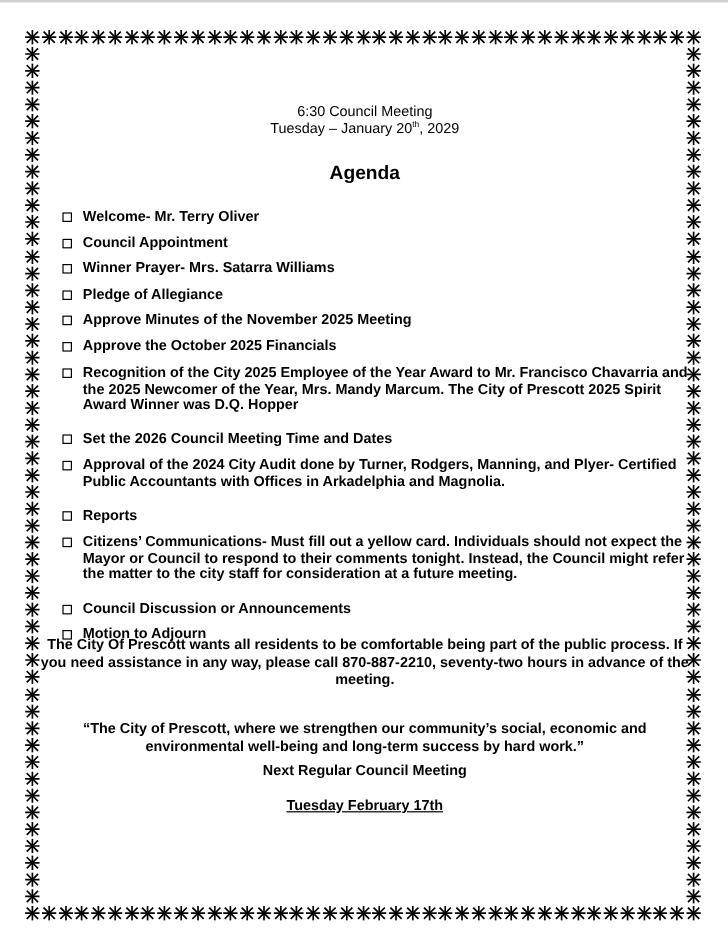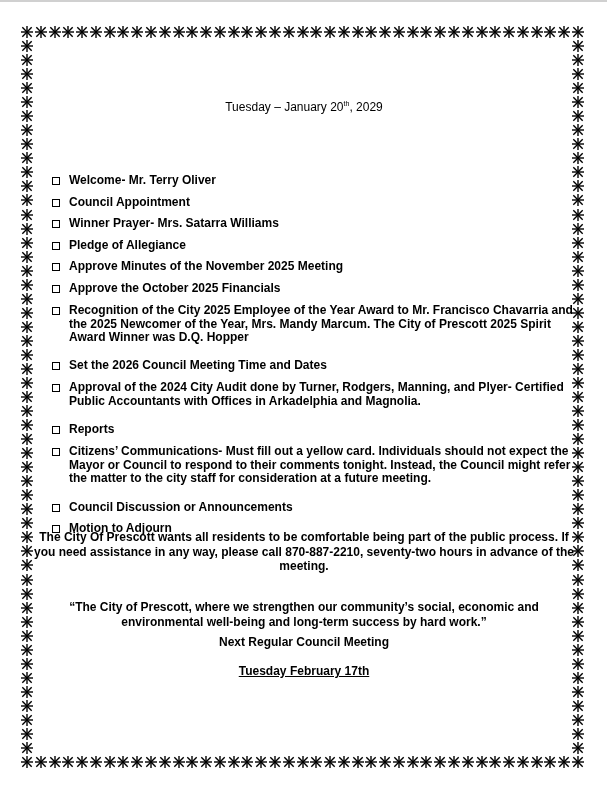--- a/index.html
+++ b/index.html
@@ -1572,24 +1572,26 @@
         <g stroke="#000000" stroke-width="1.4" stroke-linecap="square">
           <line x1="6" y1="0.5" x2="6" y2="11.5"></line>
           <line x1="0.5" y1="6" x2="11.5" y2="6"></line>
           <line x1="1.8" y1="1.8" x2="10.2" y2="10.2"></line>
           <line x1="10.2" y1="1.8" x2="1.8" y2="10.2"></line>
         </g>
       </svg></span>
   </div>
 
 <div class="page">
+  <div class="subtitle s1">6:30 Council Meeting</div>
   <div class="subtitle s2">
     <span>Tuesday – January 20</span><sup>th</sup><span>, 2029</span>
   </div>
 
+  <div class="agenda-heading">Agenda</div>
 
   <div class="item" style="top:134px">
     <span class="box"></span>
     <span class="text">Welcome- Mr. Terry Oliver</span>
   </div>
   <div class="item" style="top:156px">
     <span class="box"></span>
     <span class="text">Council Appointment</span>
   </div>
   <div class="item" style="top:177px">

